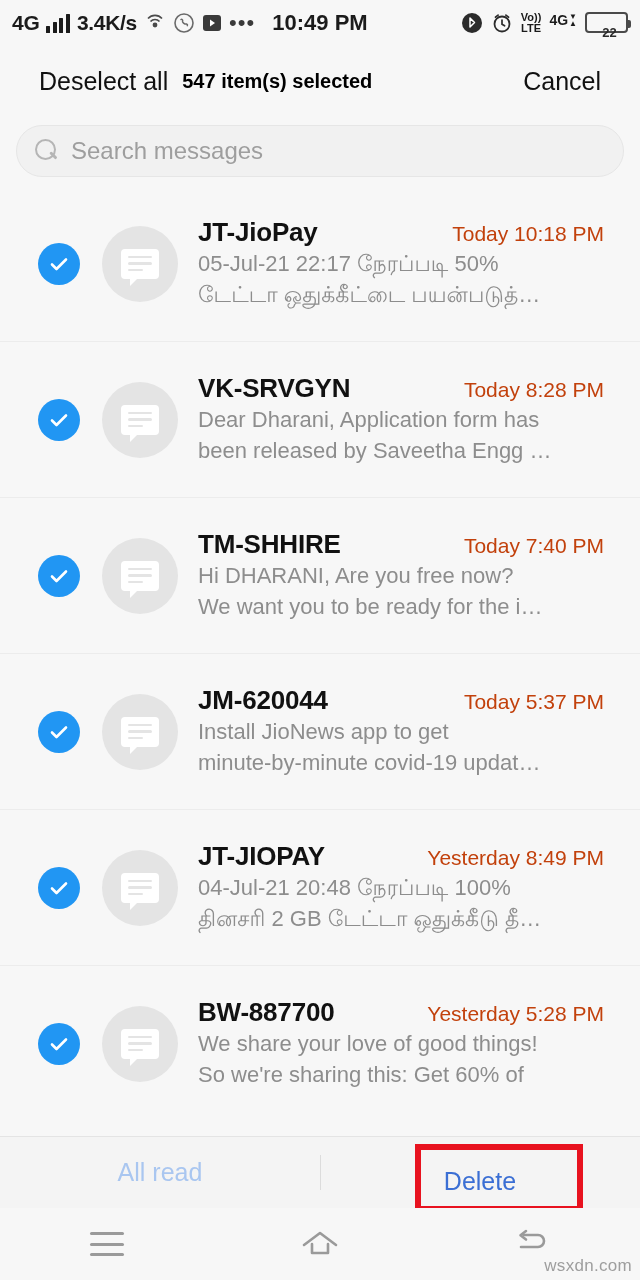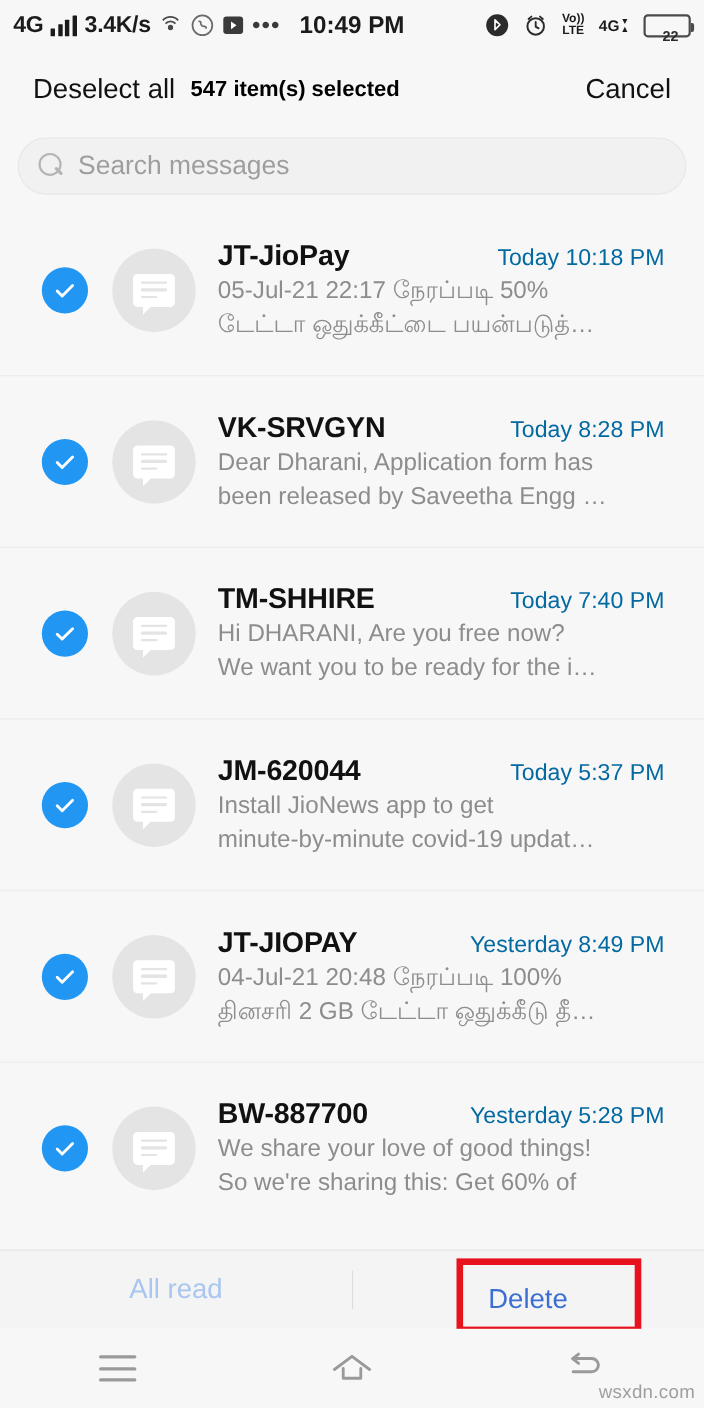--- a/index.html
+++ b/index.html
@@ -15,21 +15,21 @@
   }
 
   
   .statusbar {
     height:46px; flex:0 0 46px;
     display:flex; align-items:center;
     padding:12px 12px; background:#f7f7f7;
     color:#1b1b1b;
   }
   .sb-left { display:flex; align-items:center; gap:7px; }
-  .sb-right { display:flex; align-items:center; gap:13px; margin-left:auto; }
+  .sb-right { display:flex; align-items:flex-start; gap:8px; margin-left:auto; }
   .sb-center { position:absolute; left:0; right:0; text-align:center; pointer-events:none; }
   .sb-text { font-size:21px; font-weight:bold; letter-spacing:-0.3px; }
   .sb-time { font-size:22px; font-weight:bold; letter-spacing:0px; }
   .bars { display:flex; align-items:flex-end; gap:2.5px; height:19px; }
   .bars i { width:4px; background:#1b1b1b; display:block; border-radius:0.5px; }
   .bars i:nth-child(1){height:7px}
   .bars i:nth-child(2){height:11px}
   .bars i:nth-child(3){height:15px}
   .bars i:nth-child(4){height:19px}
   .dots { font-size:22px; letter-spacing:1px; line-height:10px; color:#3a3a3a; }
@@ -45,21 +45,21 @@
   .batt span{ font-size:13px; font-weight:bold; position:relative; z-index:2; color:#2b2b2b; margin-left:6px;margin-top:19px;}
   .volte { display:flex; flex-direction:column; align-items:center; line-height:1; }
   .volte b { font-size:11px; font-weight:bold; }
   .net4g { display:flex; align-items:center; gap:1px; }
   .net4g b { font-size:14px; font-weight:bold; }
   .arrws { display:flex; flex-direction:column; font-size:8px; line-height:7px; }
 
   
   .selbar {
     flex:0 0 70px; display:flex; align-items:center;
-    padding:0 30px; background:#f7f7f7;
+    padding:0 39px; background:#f7f7f7;
   }
   .selbar .deselect { font-size:25px; color:#111; }
   .selbar .count { font-size:20px; font-weight:bold; color:#000; margin-left:14px; }
   .selbar .cancel { font-size:25px; color:#111; margin-left:auto; }
 
   
   .searchwrap { flex:0 0 70px; padding:0 16px; display:flex; align-items:center; }
   .searchbox {
     width:100%; height:52px; border-radius:26px;
     background:#f1f1f1; border:1px solid #e6e6e6;
@@ -101,21 +101,21 @@
   .avatar .bubble .bd i:nth-child(1){width:100%}
   .avatar .bubble .bd i:nth-child(2){width:100%}
   .avatar .bubble .bd i:nth-child(3){width:62%}
   .avatar .bubble .tail {
     position:absolute; left:9px; bottom:-7px; width:0; height:0;
     border-left:8px solid #fff; border-bottom:8px solid transparent;
   }
   .rowtext { flex:1 1 auto; margin-left:20px; min-width:0; }
   .line1 { display:flex; align-items:baseline; }
   .sender { font-size:26px; font-weight:bold; color:#111; letter-spacing:-0.2px; }
-  .ts { font-size:21px; color:#0369a1; margin-left:auto; white-space:nowrap; }
+  .ts { font-size:21px; color:#c2410c; margin-left:auto; white-space:nowrap; }
   .preview { margin-top:9px; }
   .preview div {
     font-size:22px; color:#8d8d8d; line-height:31px;
     white-space:nowrap; overflow:hidden;
   }
   .divider { height:1px; background:#ececec; margin-left:0; }
 
   
   .actionbar {
     flex:0 0 72px; background:#f4f4f4;

